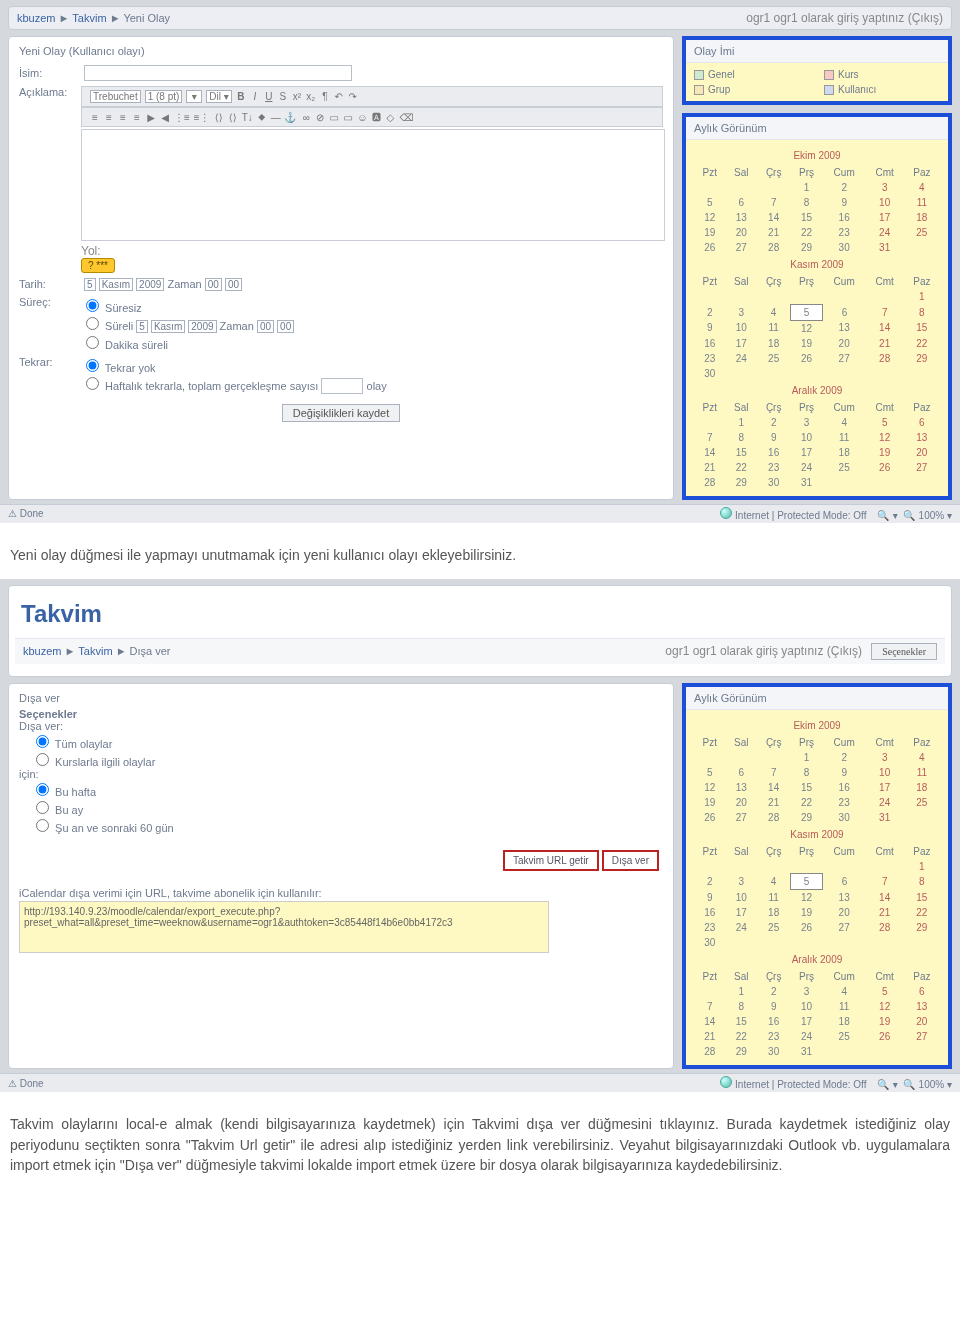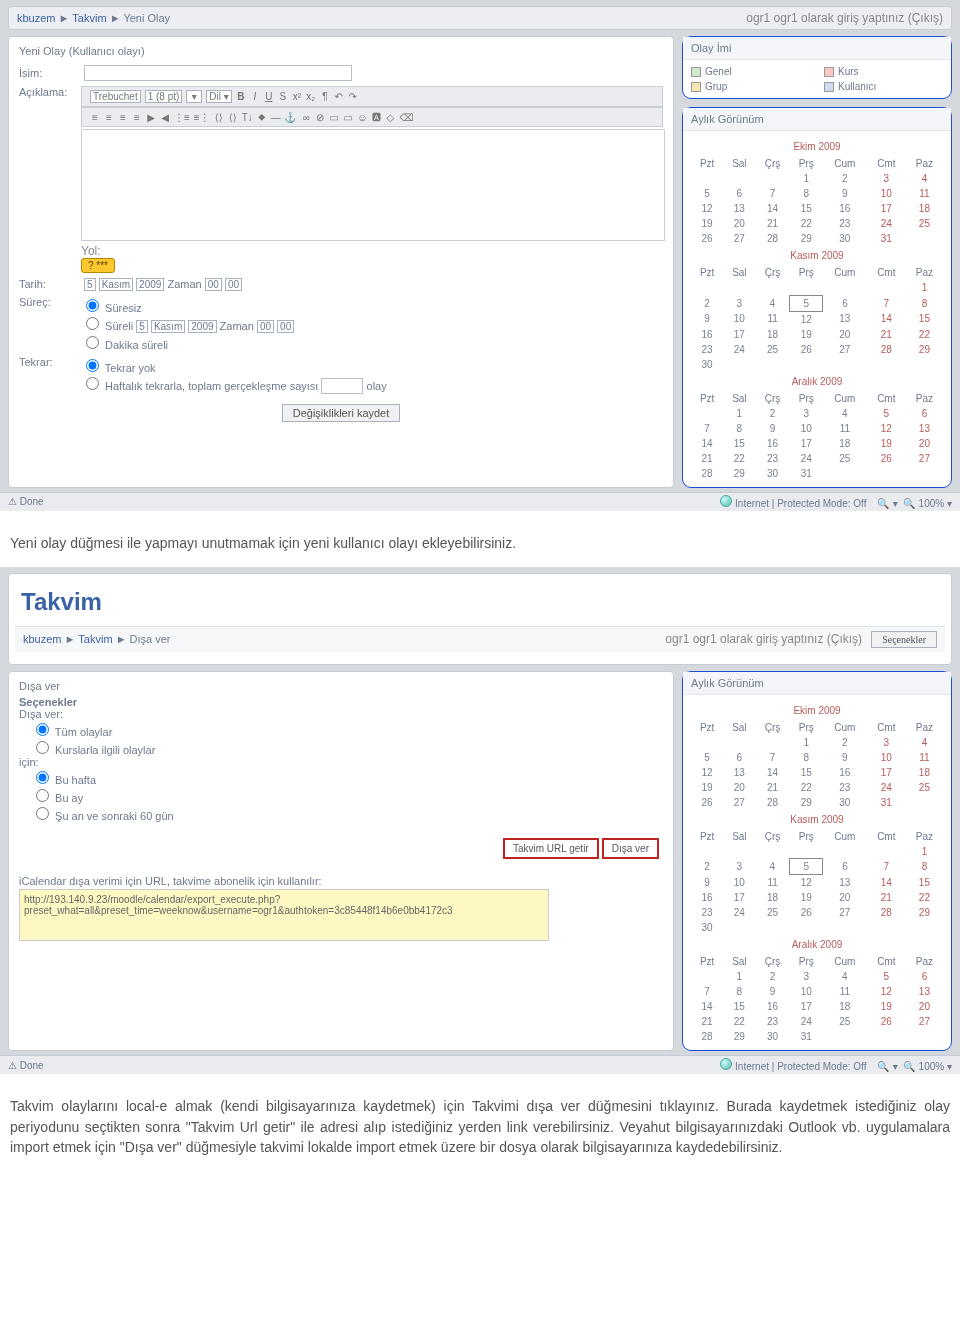--- a/index.html
+++ b/index.html
@@ -3,21 +3,21 @@
 <meta charset="utf-8">
 <style>
 body{margin:0;font-family:Verdana,Arial,sans-serif;font-size:11px;color:#555;background:#fff;width:960px}
 .shot{margin:0 0 18px 0;position:relative;background:#D5D9DE}
 .shot-inner{padding:6px 8px 4px 8px}
 .bc{background:#ECEEF3;border:1px solid #C6CCD6;border-radius:4px;padding:4px 8px;font-size:11px;color:#6E7A8E;margin-bottom:6px;display:flex;justify-content:space-between;align-items:center}
 .bc a{color:#3A63A5;text-decoration:none}
 .cols{display:flex;gap:8px}
 .panel{background:#fff;border:1px solid #C6CCD6;border-radius:4px;flex:1;padding:8px 10px;font-size:11px;color:#6E7A8E}
 .side{width:270px;flex:none;display:flex;flex-direction:column;gap:8px}
-.sidebox{background:#ffffff;border:1px solid #1d4ed8;border-radius:9px;font-size:10px;color:#6E7A8E}
+.sidebox{background:#fef9c3;border:4px solid #1d4ed8;border-radius:0;font-size:10px;color:#6E7A8E}
 .sidebox h4{margin:0;padding:5px 8px;border-bottom:1px solid #E3E6EB;font-size:11px;font-weight:normal;color:#6E7A8E;background:#F3F5F8}
 .sidebox .body{padding:6px 8px}
 .key-grid{display:grid;grid-template-columns:1fr 1fr;gap:4px 14px}
 .key-item{display:flex;align-items:center;gap:4px}
 .sq{width:8px;height:8px;border:1px solid #999;display:inline-block}
 .cal-title{text-align:center;color:#B85A5A;font-size:10px;margin:4px 0}
 table.cal{width:100%;border-collapse:collapse;font-size:10px;color:#7A828E}
 table.cal th{font-weight:normal;color:#6E7A8E;padding:2px;text-align:center}
 table.cal td{text-align:center;padding:2px 3px}
 .wknd{color:#B85A5A}

